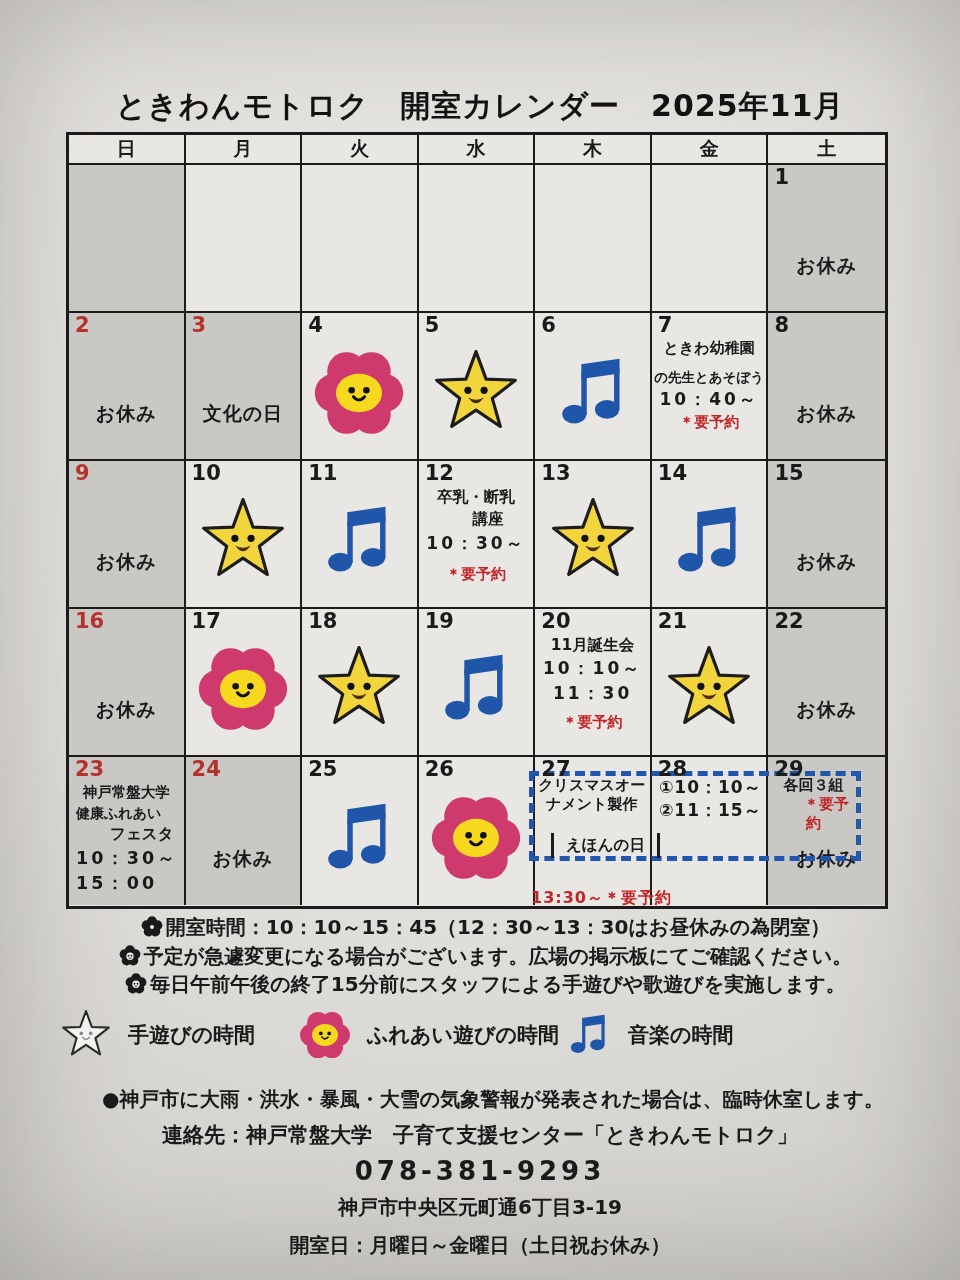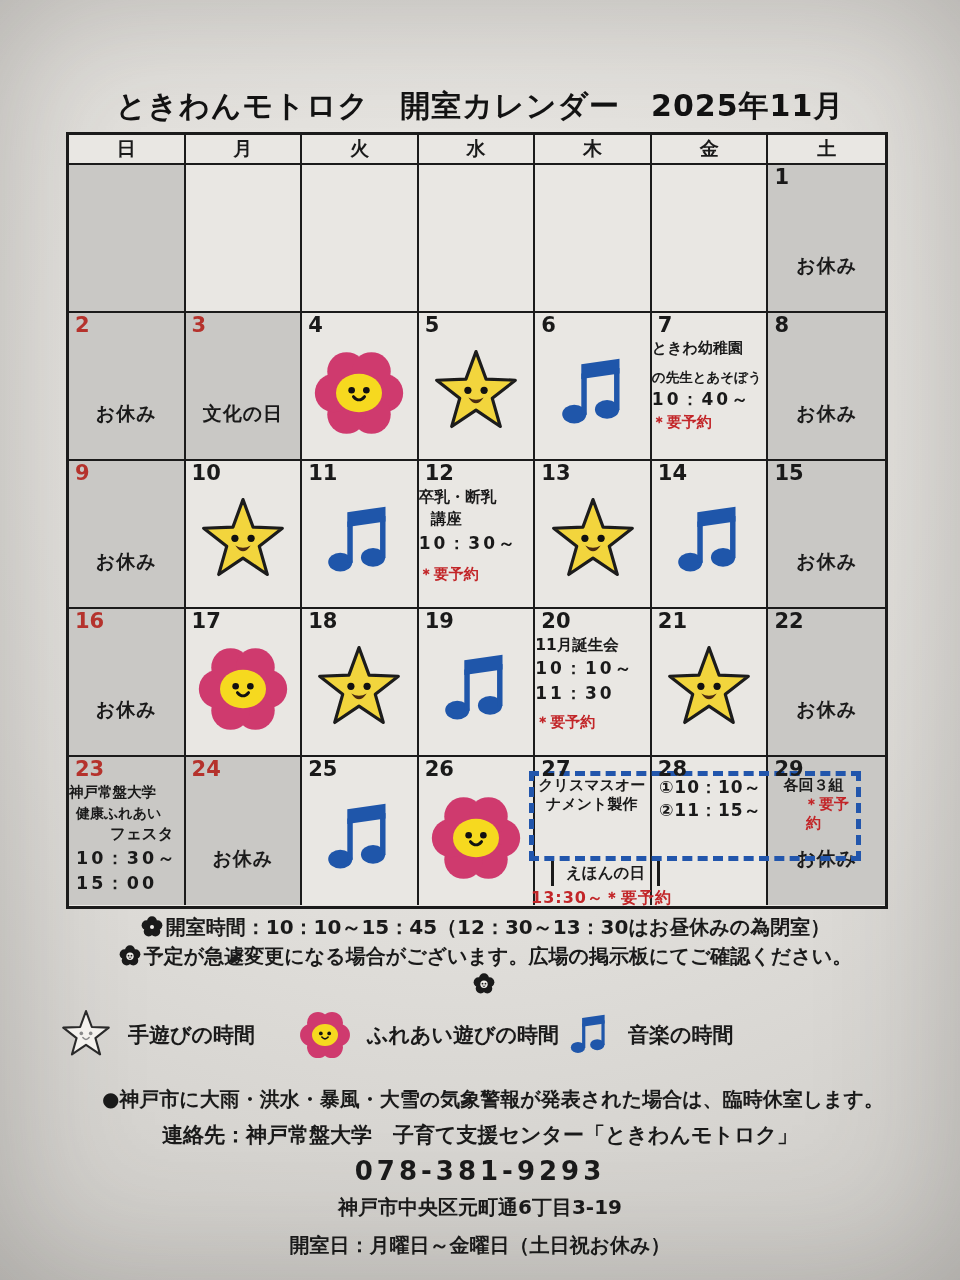--- a/index.html
+++ b/index.html
@@ -46,39 +46,39 @@
   .daylabel{
     position:absolute;left:0;width:100%;top:60%;
     text-align:center;font-size:19px;font-weight:800;letter-spacing:1px;font-family:Liberation Mono, monospace;
   }
   .icon-wrap{
     position:absolute;left:50%;top:55%;transform:translate(-50%,-50%);line-height:0;
   }
   .lines{
     position:absolute;left:0;top:25px;width:100%;z-index:2;
   }
-  .line{width:100%;text-align:left;line-height:1.45;box-sizing:border-box;}
+  .line{width:100%;text-align:center;line-height:1.45;box-sizing:border-box;}
   .line.red{color:#c22528;}
   .line.sp{letter-spacing:3px;}
   .line.a-left{text-align:left;padding-left:7px;}
   .line.a-right{text-align:right;padding-right:10px;}
   
   .xmas{
     position:absolute;left:460px;top:636px;width:332px;height:90px;
     border:5px dashed #2256ac;box-sizing:border-box;z-index:2;
     display:flex;flex-direction:row;justify-content:center;gap:1px;
     text-align:center;
   }
   .xl1{font-size:15px;font-weight:800;}
   .xl2{font-size:17px;font-weight:800;letter-spacing:1px;}
   .xl3{font-size:15px;font-weight:800;}
   .xl3 .sep{display:inline-block;width:26px;}
   .red{color:#c22528;}
   .ehon{
-    position:absolute;left:482px;top:726px;z-index:2;
+    position:absolute;left:482px;top:698px;z-index:2;
     font-size:15.5px;font-weight:800;padding:2px 12px;
     border-left:3px solid #1a1a1a;border-right:3px solid #1a1a1a;font-family:Liberation Mono, monospace;
   }
   .ehon-time{
     position:absolute;left:462px;top:753px;z-index:2;
     font-size:16px;font-weight:800;letter-spacing:1px;
   }
   
   .notes{position:absolute;top:913px;left:0;width:100%;text-align:center;}
   .note-line{font-size:20px;font-weight:800;line-height:28.5px;white-space:nowrap;margin-left:11px;}
@@ -381,21 +381,21 @@
             <circle cx="12.0" cy="5.8" r="5.4" fill="#1a1a1a"></circle>
             <circle cx="17.9" cy="10.1" r="5.4" fill="#1a1a1a"></circle>
             <circle cx="15.6" cy="17.0" r="5.4" fill="#1a1a1a"></circle>
             <circle cx="8.4" cy="17.0" r="5.4" fill="#1a1a1a"></circle>
             <circle cx="6.1" cy="10.1" r="5.4" fill="#1a1a1a"></circle>
       <circle cx="12" cy="12" r="5" fill="#1a1a1a"></circle>
             <circle cx="12" cy="12.3" r="4" fill="#f0eeea"></circle>
       <circle cx="10.4" cy="11.6" r="1" fill="#1a1a1a"></circle>
             <circle cx="13.6" cy="11.6" r="1" fill="#1a1a1a"></circle>
       <path d="M10.6 14 Q12 15.4 13.4 14" fill="none" stroke="#1a1a1a" stroke-width="1"></path>
-          </svg></span></div>
+          </svg></span><span>毎日午前午後の終了15分前にスタッフによる手遊びや歌遊びを実施します。</span></div>
     </div>
 
   <div class="legend" id="legend">
       <span class="licon"><svg width="52" height="52" viewBox="0 0 100 100">
       <polygon points="50,4 61.2,34.6 93.7,35.8 68.1,55.9 77,87.2 50,69 23,87.2 31.9,55.9 6.3,35.8 38.8,34.6" fill="#f4f2ee" stroke="#2a2a2a" stroke-width="4" stroke-linejoin="round"></polygon>
       <circle cx="41" cy="47" r="3.5" fill="#8a8a8a"></circle>
           <circle cx="59" cy="47" r="3.5" fill="#8a8a8a"></circle>
       <path d="M44 55 Q50 62 56 55" fill="none" stroke="#8a8a8a" stroke-width="3" stroke-linecap="round"></path>
         </svg></span>
       <span class="llabel" style="margin-right: 44px;">手遊びの時間</span>

